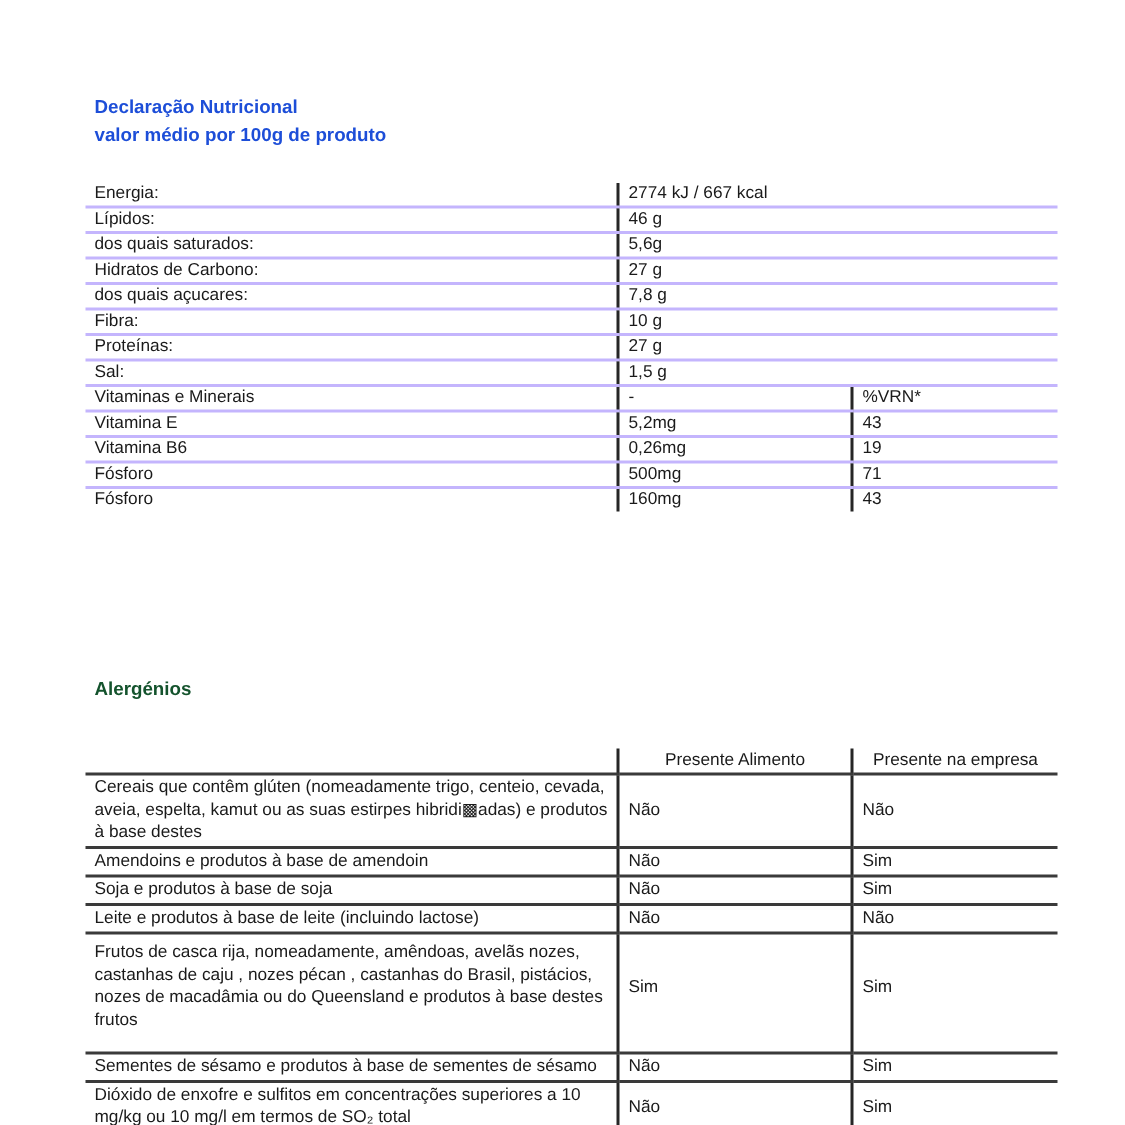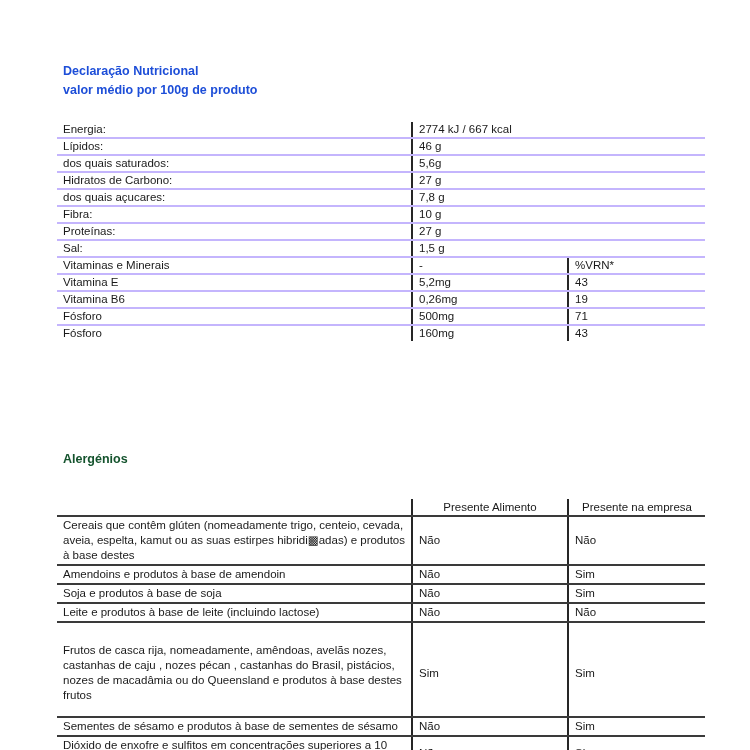--- a/index.html
+++ b/index.html
@@ -32,21 +32,21 @@
   .allergen-table tr th,.allergen-table tr td{border-bottom:2px solid #3a3a3a;}
   .allergen-table tr:last-child td{border-bottom:none;}
   
   .nutrition-table td:first-child{border-right:2px solid #262626;}
   .nutrition-table tr.vit td:nth-child(2){border-right:2px solid #262626;}
   .allergen-table th:first-child,.allergen-table td:first-child{border-right:2px solid #262626;}
   .allergen-table th:nth-child(2),.allergen-table td:nth-child(2){border-right:2px solid #262626;}
   .allergen-table th{text-align:center;height:16px;}
   .allergen-table td{padding-top:1px;padding-bottom:1px;}
   
-  .allergen-table tbody tr:nth-child(5) td{padding-top:20px;padding-bottom:13px;}
+  .allergen-table tbody tr:nth-child(5) td{padding-top:5px;padding-bottom:13px;}
   .allergen-table tbody tr:nth-child(7) td{padding-bottom:3px;}
 </style>
 </head>
 <body>
 
 <div class="doc-header">
   <p class="doc-title">Declaração Nutricional</p>
   <p class="doc-subtitle">valor médio por 100g de produto</p>
 </div>
 

